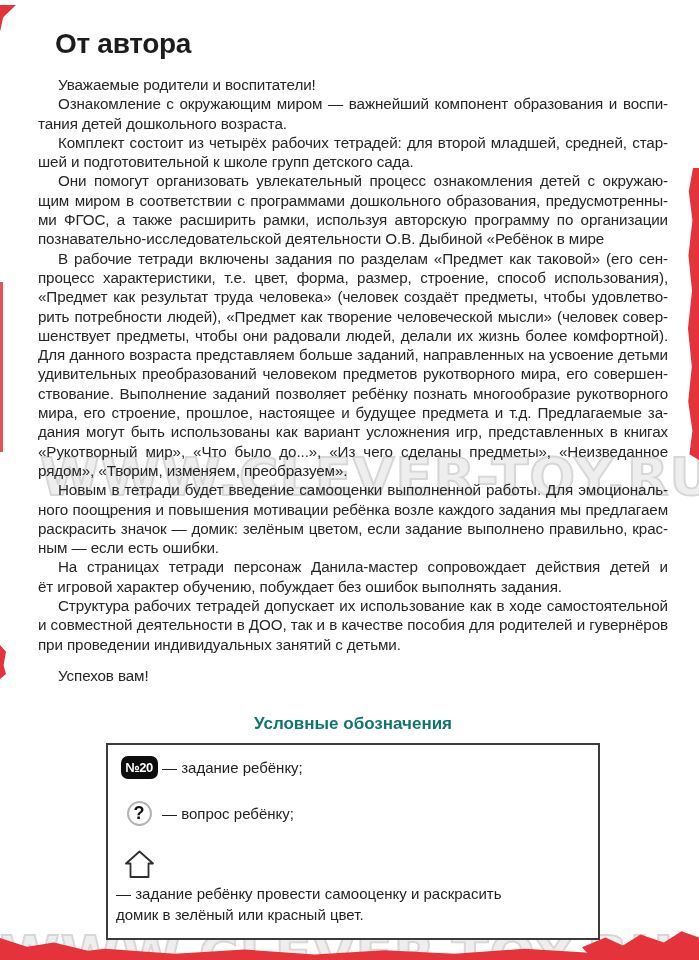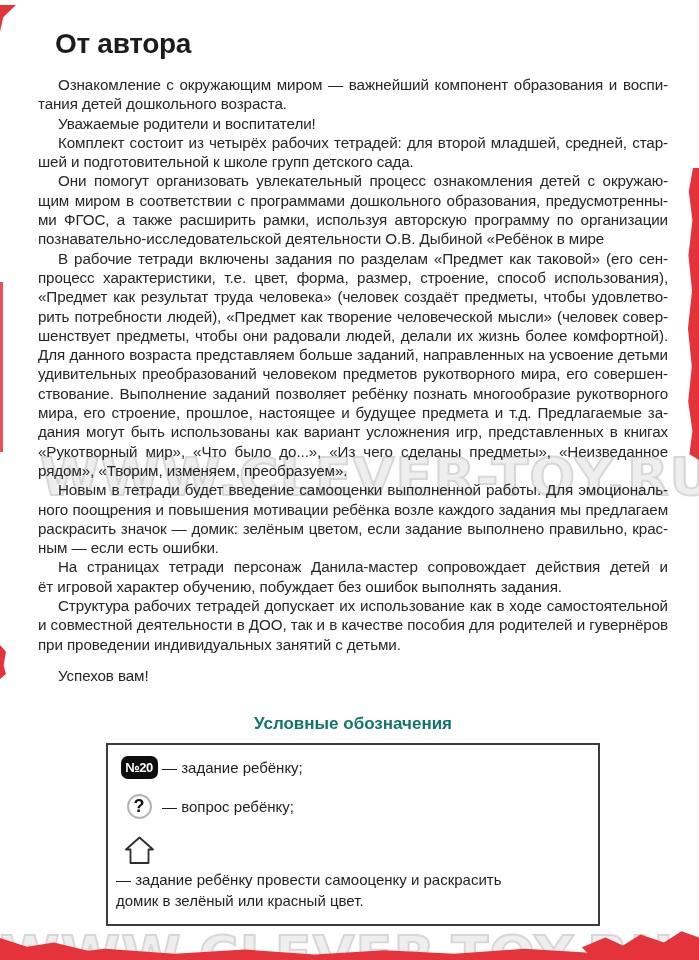--- a/index.html
+++ b/index.html
@@ -47,21 +47,21 @@
   }
   .legend-box{
     box-sizing:border-box;
     width:494px;
     margin:9px auto 0 auto;
     border:2px solid #3c3c3c;
     background:#fff;
     padding:11px 16px 13px 8px;
     display:flex;
     flex-direction:column;
-    gap:15px;
+    gap:22px;
   }
   .legend-row{display:flex;align-items:center;}
   .legend-row.top{align-items:flex-start;flex-direction:column;}
   .legend-icon-cell{
     width:46px;min-width:46px;
     display:flex;justify-content:center;align-items:center;
   }
   .legend-label{
     font-size:15px;
     line-height:21px;
@@ -131,25 +131,25 @@
   <div class="edge left-small"></div>
   <div class="edge bottom-strip"></div>
   <div class="edge bottom-right"></div>
   <div class="edge bottom-left"></div>
 
   <div class="content">
     <h1 class="page-title">От автора</h1>
 
     <div id="paragraphs">
         <div class="para">
+          <div class="line first last plain">Уважаемые родители и воспитатели!</div>
+        </div>
+        <div class="para">
           <div class="line first">Ознакомление с окружающим миром — важнейший компонент образования и воспи-</div>
           <div class="line last">тания детей дошкольного возраста.</div>
-        </div>
-        <div class="para">
-          <div class="line first last plain">Уважаемые родители и воспитатели!</div>
         </div>
         <div class="para">
           <div class="line first">Комплект состоит из четырёх рабочих тетрадей: для второй младшей, средней, стар-</div>
           <div class="line last">шей и подготовительной к школе групп детского сада.</div>
         </div>
         <div class="para">
           <div class="line first">Они помогут организовать увлекательный процесс ознакомления детей с окружаю-</div>
           <div class="line">щим миром в соответствии с программами дошкольного образования, предусмотренны-</div>
           <div class="line">ми ФГОС, а также расширить рамки, используя авторскую программу по организации</div>
           <div class="line last">познавательно-исследовательской деятельности О.В. Дыбиной «Ребёнок в мире поиска».</div>

